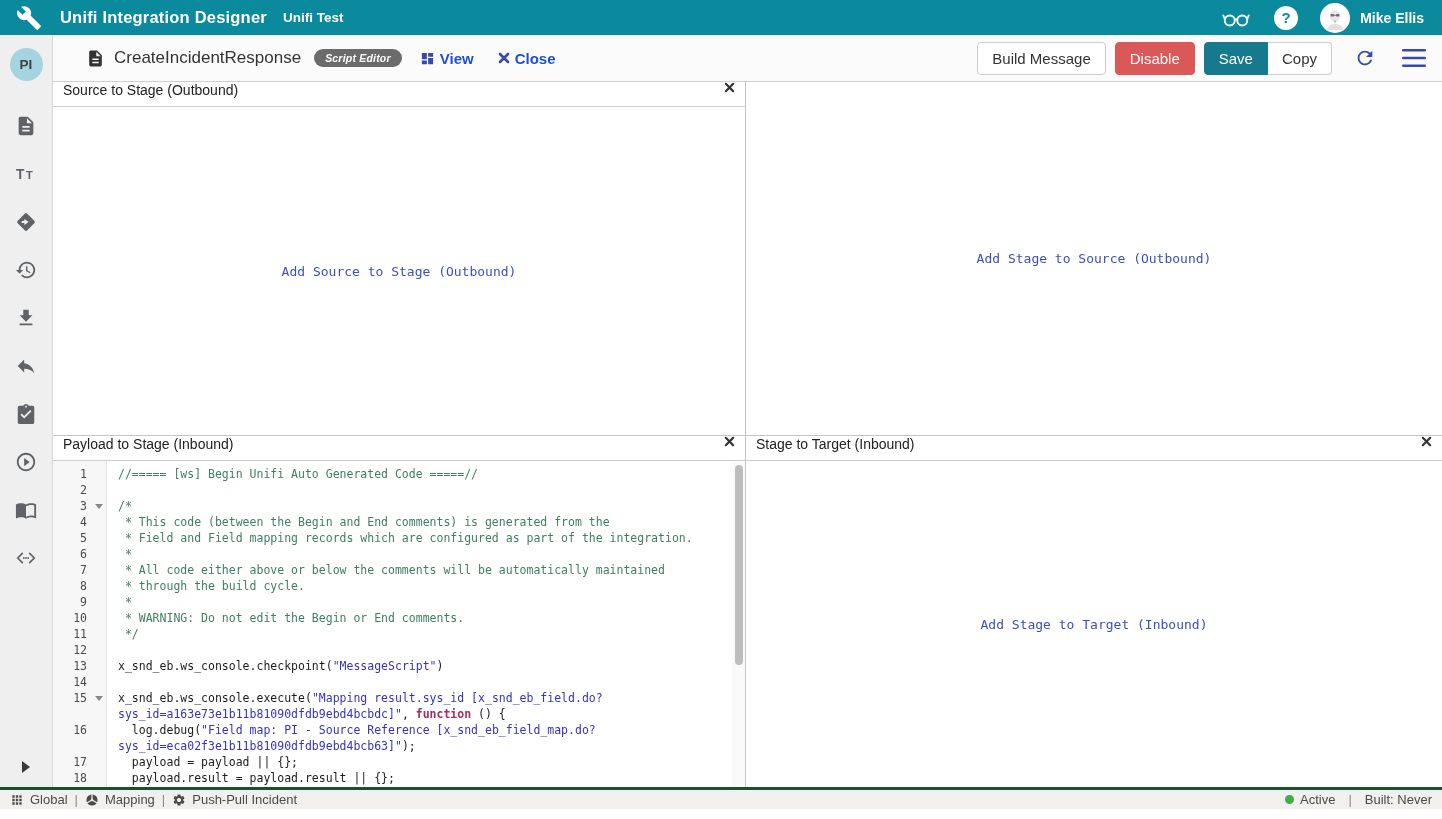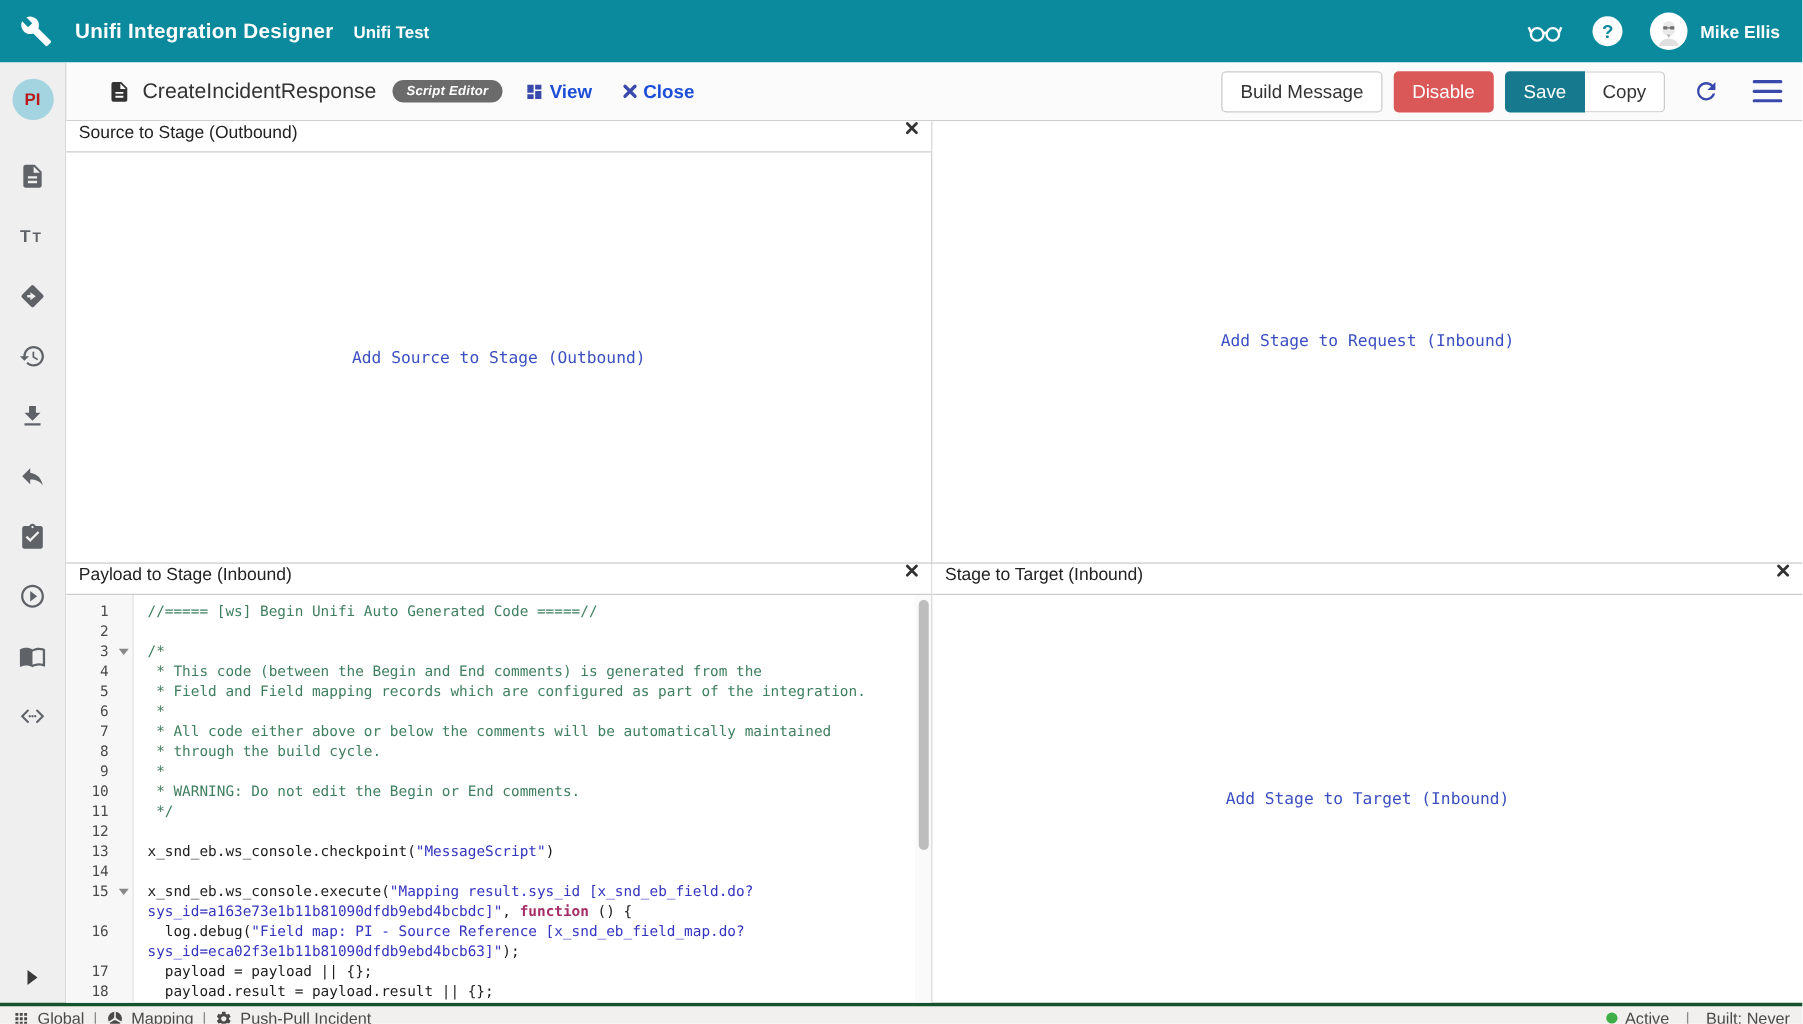--- a/index.html
+++ b/index.html
@@ -1,35 +1,35 @@
 <!DOCTYPE html>
 <html><head>
 <meta charset="utf-8">
 <style>
   * { box-sizing: border-box; margin: 0; padding: 0; }
   html,body { width:1442px; height:819px; overflow:hidden; }
   body { font-family:"Liberation Sans", sans-serif; background:#fff; color:#333; }
 
   
-  .topbar { height:50px; background:#0C8A9D; display:flex; align-items:center; padding:0 18px 0 16px; color:#fff; }
+  .topbar { height:35px; background:#0C8A9D; display:flex; align-items:center; padding:0 18px 0 16px; color:#fff; }
   .topbar .wrench { width:26px; height:26px; margin-right:18px; }
   .topbar .app-title { font-size:16.5px; font-weight:700; letter-spacing:.2px; }
   .topbar .env { font-size:13.5px; font-weight:600; margin-left:16px; }
   .topbar .right { margin-left:auto; display:flex; align-items:center; gap:22px; }
   .help-circle { width:24px; height:24px; border-radius:50%; background:#fff; color:#0C8A9D; font-weight:700; font-size:15px; display:flex; align-items:center; justify-content:center; }
   .user { display:flex; align-items:center; gap:10px; }
   .avatar-circle { width:30px; height:30px; border-radius:50%; background:#fff; display:flex; align-items:center; justify-content:center; overflow:hidden; }
   .user-name { font-size:14px; font-weight:600; }
 
   
   .frame { display:flex; height:752px; }
 
   
   .sidebar { width:53px; background:#efefef; border-right:1px solid #d8d8d8; display:flex; flex-direction:column; align-items:center; position:relative; flex:none; }
-  .pi-avatar { width:33px; height:33px; border-radius:50%; background:#a3d4e0; color:#b91c1c; font-weight:700; font-size:13.5px; display:flex; align-items:center; justify-content:center; margin-top:13px; }
+  .pi-avatar { width:33px; height:33px; border-radius:50%; background:#a3d4e0; color:#404040; font-weight:700; font-size:13.5px; display:flex; align-items:center; justify-content:center; margin-top:13px; }
   .side-icons { display:flex; flex-direction:column; align-items:center; gap:26px; margin-top:34px; }
   .side-icons svg, .side-icons .ticon { width:22px; height:22px; cursor:pointer; }
   .ticon { fill:#5f6368; }
   .expand-arrow { position:absolute; bottom:14px; left:50%; transform:translateX(-50%); width:0; height:0;
     border-top:6px solid transparent; border-bottom:6px solid transparent; border-left:8px solid #3a3a3a; cursor:pointer; }
 
   
   .main-col { flex:1; display:flex; flex-direction:column; min-width:0; }
 
   
@@ -226,21 +226,21 @@
               </svg>
           </span>
         </div>
         <div class="panel-body">
           <span class="placeholder">Add Source to Stage (Outbound)</span>
         </div>
       </div>
 
       <div class="panel">
         <div class="panel-body">
-          <span class="placeholder">Add Stage to Request (Inbound)</span>
+          <span class="placeholder">Add Stage to Source (Outbound)</span>
         </div>
       </div>
 
       <div class="panel left bottom">
         <div class="panel-header">
           <span class="panel-title">Payload to Stage (Inbound)</span>
           <span class="panel-close">
             <svg width="11" height="11" viewBox="0 0 12 12">
                 <g stroke="#333" stroke-width="2.4" stroke-linecap="round">
                   <path d="M2 2l8 8"></path>

